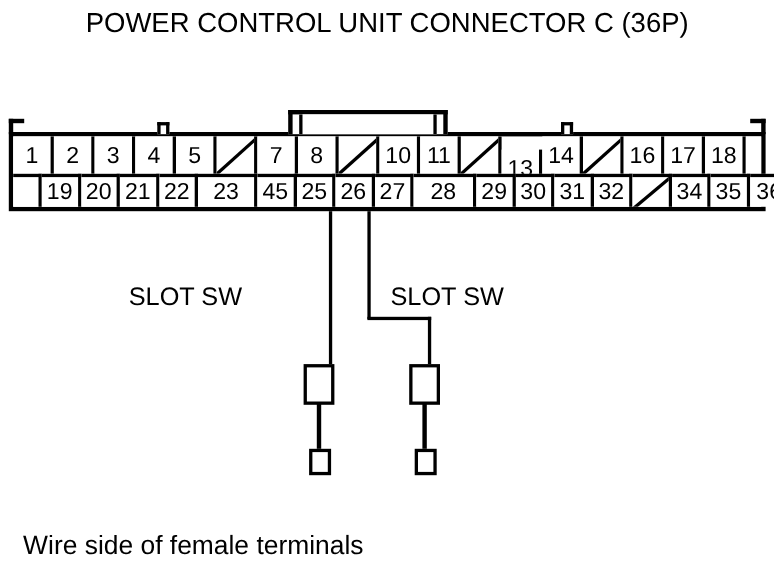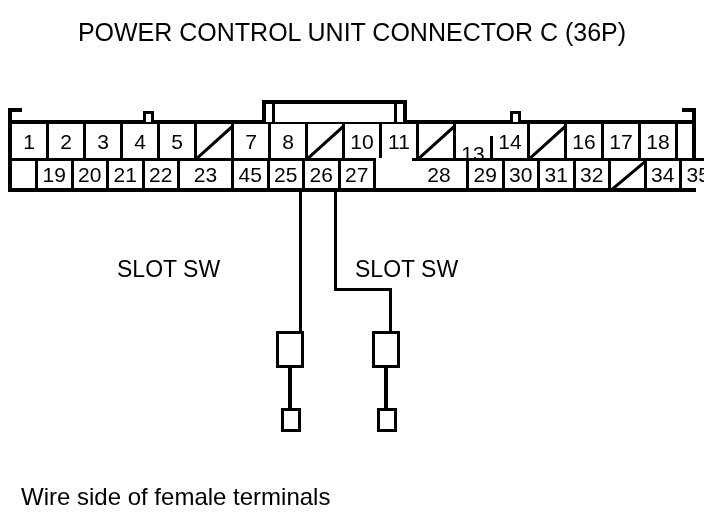--- a/index.html
+++ b/index.html
@@ -16,21 +16,21 @@
     width: 704px;
     height: 522px;
     background: #ffffff;
     overflow: hidden;
   }
 
   
   #title {
     position: absolute;
     left: 0;
-    top: 18px;
+    top: 7px;
     width: 704px;
     text-align: center;
     font-size: 25px;
     letter-spacing: 0px;
     white-space: nowrap;
   }
 
   
   #connector {
     position: absolute;
@@ -254,21 +254,21 @@
       <div class="pin spacer" style="width: 26px;"></div>
       <div class="pin" style="width: 35.5px;">19</div>
       <div class="pin" style="width: 35.5px;">20</div>
       <div class="pin" style="width: 35.5px;">21</div>
       <div class="pin" style="width: 35.5px;">22</div>
       <div class="pin" style="width: 54px;">23</div>
       <div class="pin" style="width: 35.5px;">45</div>
       <div class="pin" style="width: 35.5px;">25</div>
       <div class="pin" style="width: 35.5px;">26</div>
       <div class="pin" style="width: 35.5px;">27</div>
-      <div class="pin" style="width: 57px; margin-left: 36px;">28</div>
+      <div class="pin" style="width: 57px;">28</div>
       <div class="pin" style="width: 35.5px;">29</div>
       <div class="pin" style="width: 35.5px;">30</div>
       <div class="pin" style="width: 35.5px;">31</div>
       <div class="pin" style="width: 35.5px;">32</div>
       <div class="pin blank" style="width: 35.5px;"></div>
       <div class="pin" style="width: 35.5px;">34</div>
       <div class="pin" style="width: 35.5px;">35</div>
       <div class="pin last" style="width: 35.5px;">36</div>
     </div>
 

